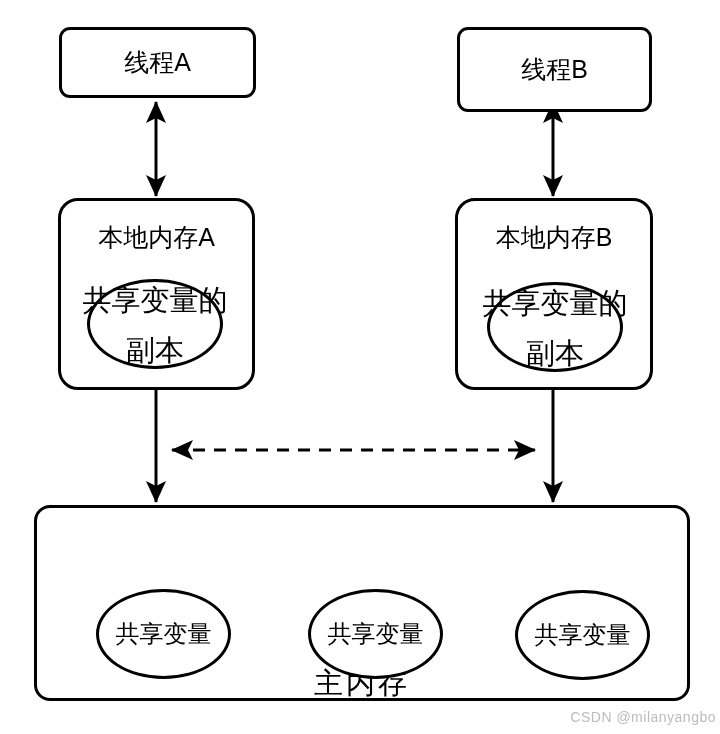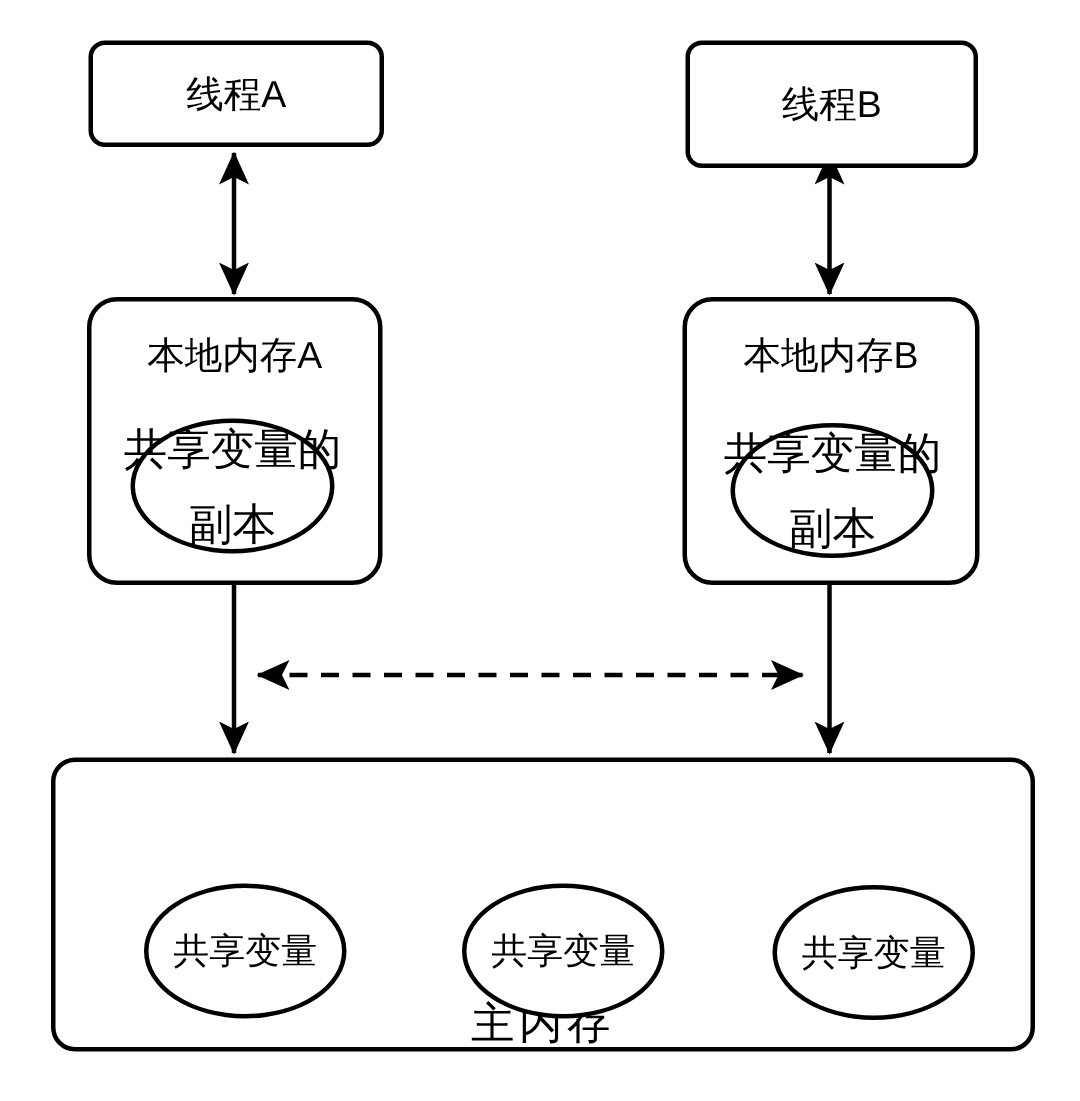--- a/index.html
+++ b/index.html
@@ -163,14 +163,15 @@
       <span>共享变量</span>
     </div>
     <div class="ellipse shared-ellipse" id="shared-2">
       <span>共享变量</span>
     </div>
     <div class="ellipse shared-ellipse" id="shared-3">
       <span>共享变量</span>
     </div>
   </div>
 
+  <div class="watermark">CSDN @milanyangbo</div>
 
 </div>
 
 </body></html>

